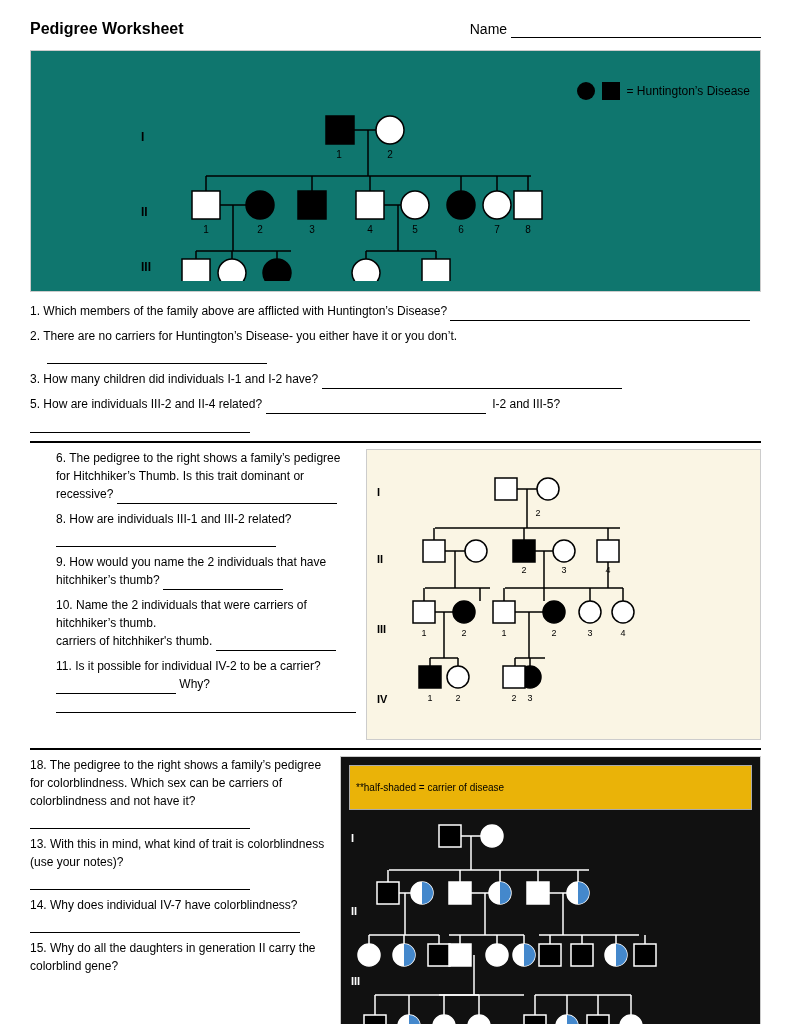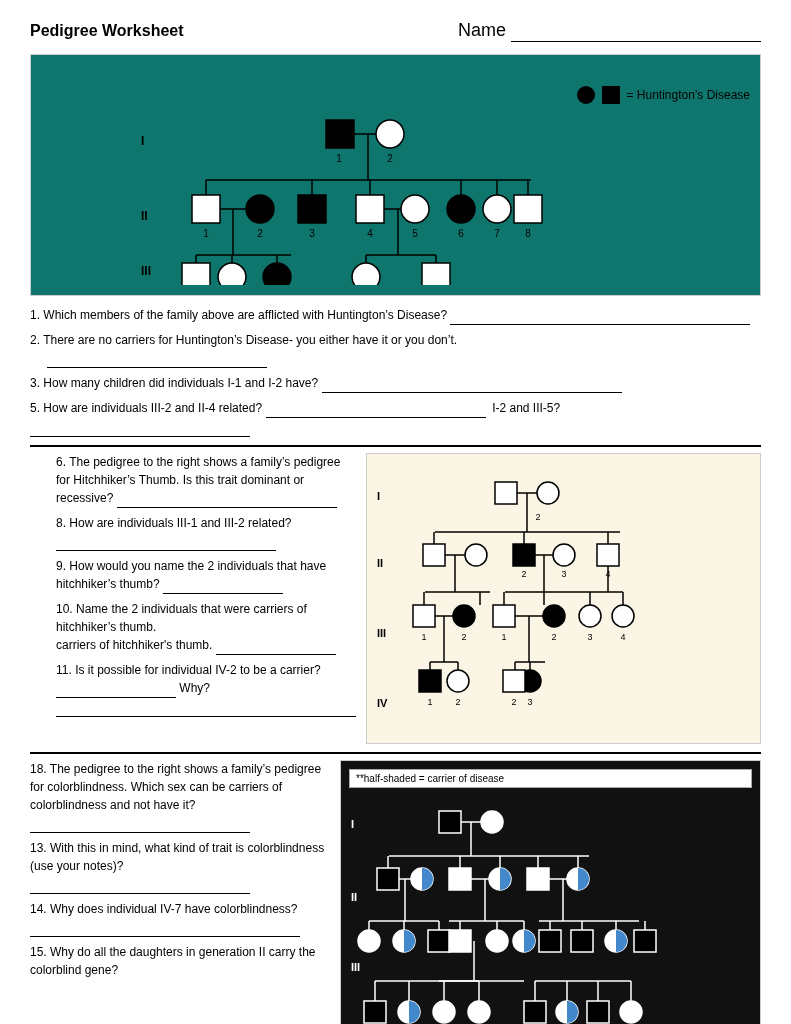--- a/index.html
+++ b/index.html
@@ -12,21 +12,21 @@
       padding: 20px 30px;
       color: #000;
     }
     .header {
       display: flex;
       justify-content: space-between;
       align-items: baseline;
       margin-bottom: 12px;
     }
     .header-title { font-weight: bold; font-size: 16px; }
-    .header-name { font-size: 18px; }
+    .header-name { font-size: 14px; }
     .name-line { border-bottom: 1px solid #000; display: inline-block; width: 250px; }
 
     
     .pedigree-section-1 {
       background: #0f766e;
       border: 1px solid #ccc;
       padding: 10px;
       margin-bottom: 10px;
       position: relative;
     }
@@ -359,21 +359,21 @@
     </div>
     <div class="question">
       <span>15.</span>
       <span>Why do all the daughters in generation II carry the colorblind gene?</span><br>
       
     </div>
 
   </div>
   <div class="section-3-right">
     
-    <div style="background:#ffffff; border:1px solid #aaa; padding:3px 6px; font-size:10px; margin-bottom:8px; color:#000;">
+    <div style="background:#eab308; border:1px solid #aaa; padding:16px 6px; font-size:10px; margin-bottom:0; color:#000;">
       <span>**half-shaded = carrier of disease</span>
     </div>
     
     <svg width="330" height="270">
       <defs>
 
         <clipPath id="leftHalf">
           <rect x="0" y="0" width="12" height="24"></rect>
         </clipPath>
         <clipPath id="rightHalf">

